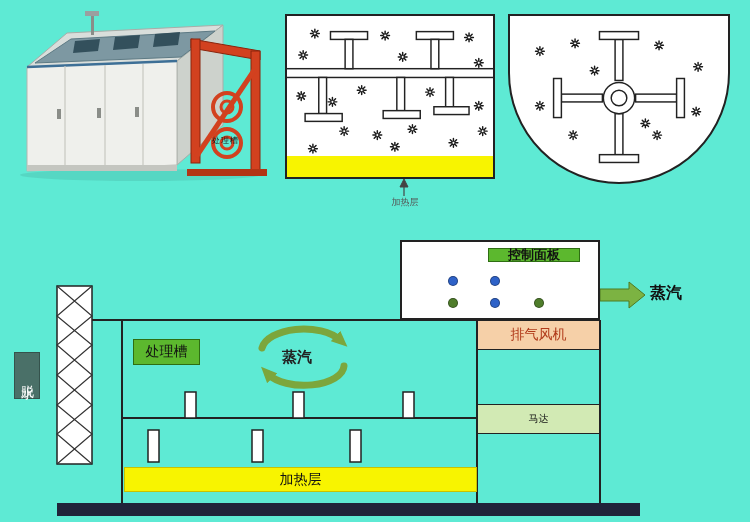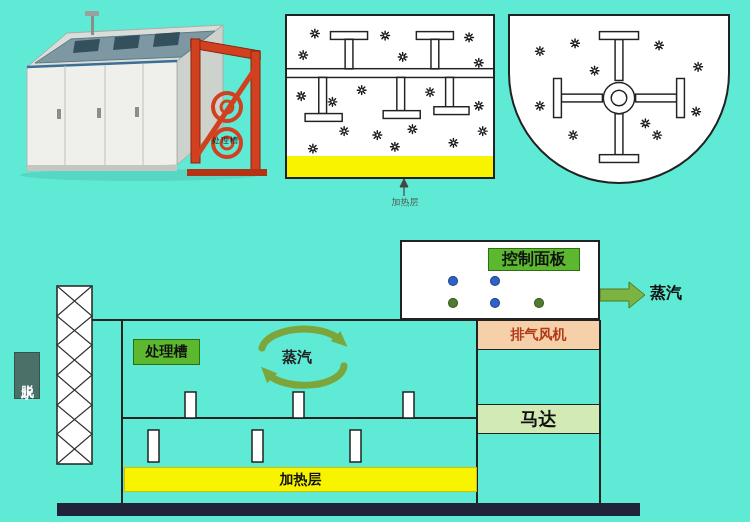--- a/index.html
+++ b/index.html
@@ -17,38 +17,38 @@
   #side-view .strip{position:absolute;left:0;right:0;bottom:0;height:21px;background:#F8F400}
 
   #heater-caption{position:absolute;left:384px;top:196px;width:42px;text-align:center;font-size:9px;color:#555}
 
   #top-view{position:absolute;left:508px;top:14px;width:222px;height:170px;border:2px solid #222;
             border-radius:0 0 112px 112px;background:#fff;overflow:hidden}
 
   
   #overlay{position:absolute;left:0;top:0}
 
-  .badge{position:absolute;display:flex;align-items:center;justify-content:center;font-weight:bold;color:#111}
+  .badge{position:absolute;display:flex;align-items:center;justify-content:center;font-weight:normal;color:#111}
 
   #dewater-badge{left:14px;top:352px;width:26px;height:47px;background:#4A7068;border:1px solid #35524C;
                  color:#fff;writing-mode:vertical-rl;text-orientation:upright;font-size:13px;letter-spacing:2px}
   #tank-badge{left:133px;top:339px;width:67px;height:26px;background:#5CB82E;border:1px solid #2E6E12;font-size:14px}
   #steam-center{position:absolute;left:282px;top:348px;font-size:15px;font-weight:bold;color:#222}
 
   #control-box{position:absolute;left:400px;top:240px;width:200px;height:80px;border:2px solid #222;background:#fff}
-  #cp-badge{position:absolute;left:86px;top:6px;width:92px;height:23px;display:flex;align-items:center;justify-content:center;
-            background:#5CB82E;border:1px solid #2E6E12;font-size:16px;font-weight:bold}
+  #cp-badge{position:absolute;left:86px;top:6px;width:92px;height:14px;display:flex;align-items:center;justify-content:center;
+            background:#5CB82E;border:1px solid #2E6E12;font-size:13px;font-weight:bold}
   .dot{position:absolute;width:10px;height:10px;border-radius:50%;border:1px solid rgba(0,0,0,.35)}
   .dot[data-color="blue"]{background:#2E62C8}
   .dot[data-color="green"]{background:#4F7D2B}
   #dot1{left:46px;top:34px}#dot2{left:88px;top:34px}
   #dot3{left:46px;top:56px}#dot4{left:88px;top:56px}#dot5{left:132px;top:56px}
 
   #exhaust-box{left:477px;top:320px;width:123px;height:30px;background:#F6D0A8;border:1px solid #222;color:#B03A1A;font-size:14px}
-  #motor-box{left:477px;top:404px;width:123px;height:30px;background:#D2EAB4;border:1px solid #222;font-size:18px}
+  #motor-box{left:477px;top:404px;width:123px;height:30px;background:#D2EAB4;border:1px solid #222;font-size:10px}
   #heater-bar{left:124px;top:467px;width:353px;height:25px;background:#F8F400;border:1px solid #C8C200;font-size:14px}
   #steam-out-label{position:absolute;left:650px;top:283px;font-size:16px;font-weight:bold;color:#111}
 </style>
 </head>
 <body>
 
 <div id="canvas">
 
   <svg width="0" height="0" style="position:absolute">
     <defs>

